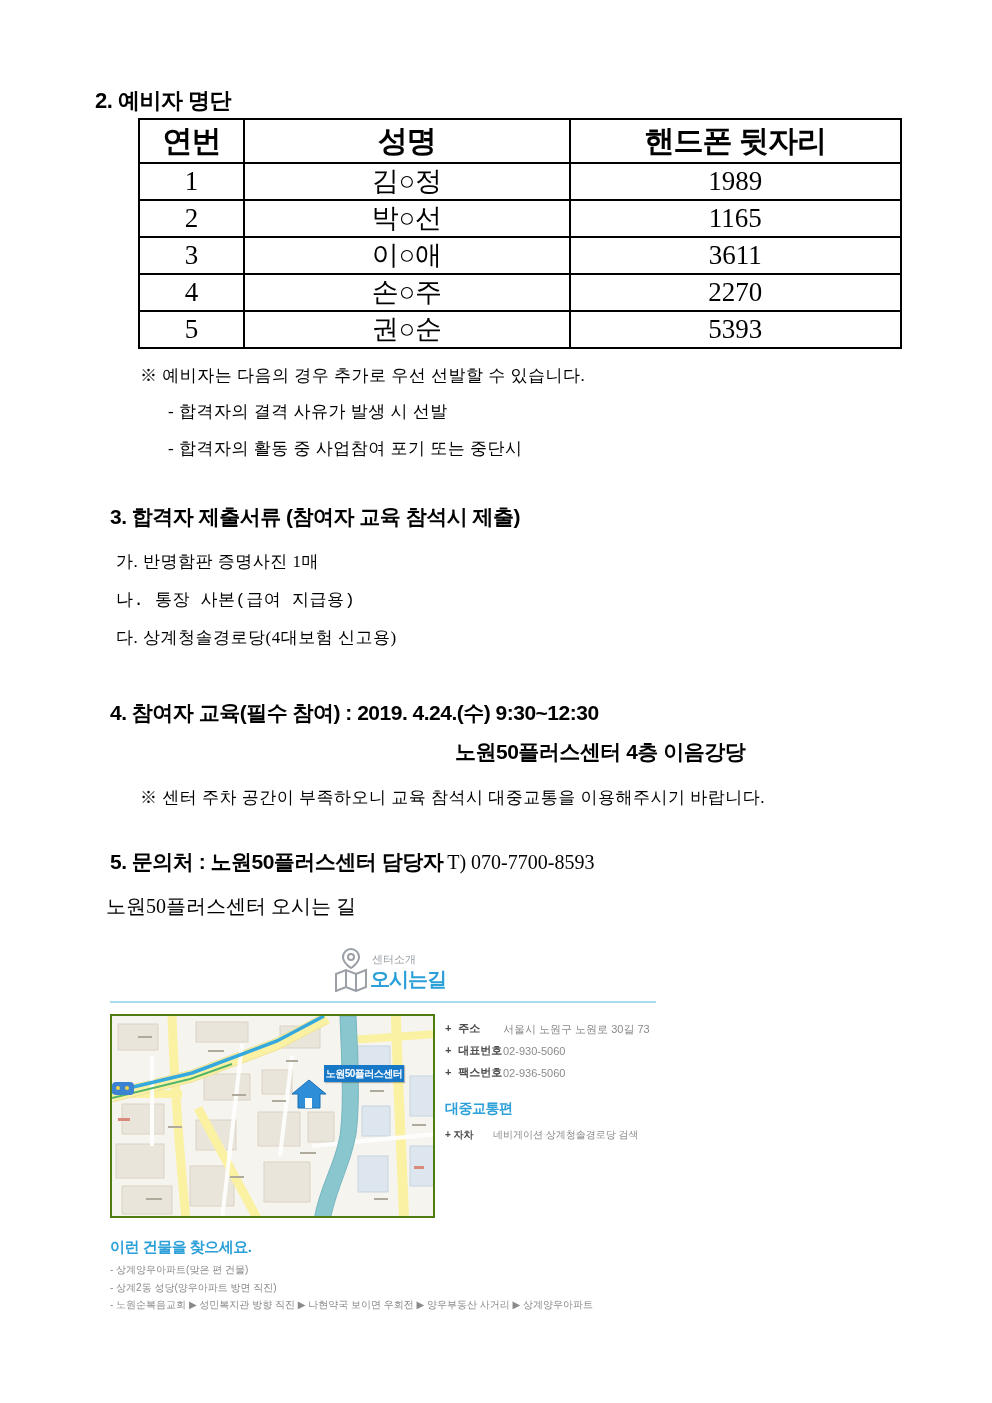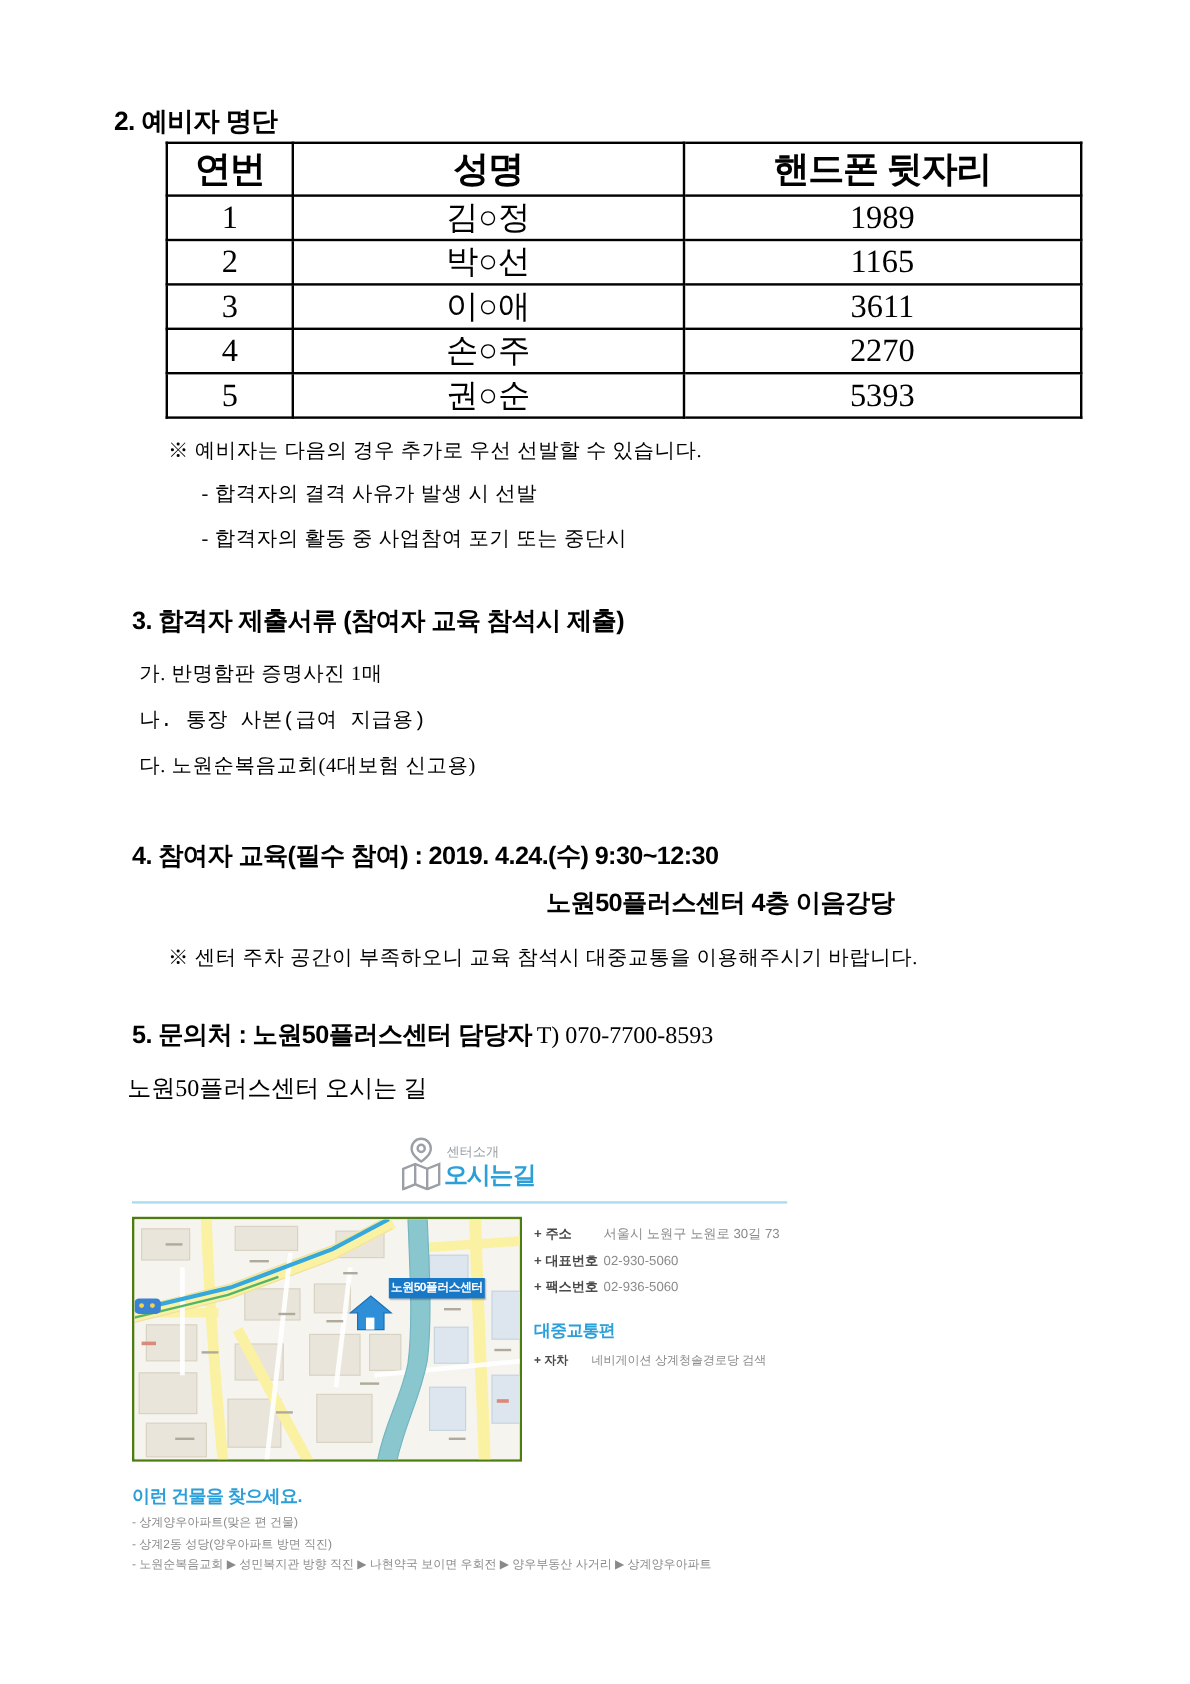--- a/index.html
+++ b/index.html
@@ -32,21 +32,21 @@
   .mw-title { font-size:20px; color:#2b9fd8; font-family:"Liberation Sans","DejaVu Sans",sans-serif; font-weight:700; letter-spacing:-1px; }
   .mw-divider { background:#aadcf0; height:2px; }
   .map-canvas { border:2px solid #4d7c0f; overflow:hidden; background:#f6f4ef; }
   .map-label {
     position:absolute; left:212px; top:49px; width:80px; height:17px;
     background:#1878c8; color:#fff; font-family:"Liberation Sans","DejaVu Sans",sans-serif;
     font-weight:700; font-size:10px; line-height:17px; text-align:center; letter-spacing:-0.5px;
     box-shadow:1px 1px 1px rgba(0,0,0,0.25);
   }
   .info-row { display:flex; font-family:"Liberation Sans","DejaVu Sans",sans-serif; font-size:11px; line-height:22px; }
-  .info-row .lbl { width:58px; color:#4a4a4a; font-weight:700; flex:none; }
+  .info-row .lbl { width:58px; color:#4a4a4a; font-weight:700; flex:none;font-family:Liberation Mono, monospace; }
   .info-row .val { color:#8a8a8a; }
   .tr-title { font-family:"Liberation Sans","DejaVu Sans",sans-serif; font-weight:700; font-size:14px; color:#2b9fd8; letter-spacing:-0.5px; }
   .tr-row { display:flex; font-family:"Liberation Sans","DejaVu Sans",sans-serif; font-size:10px; }
   .tr-row .lbl { width:48px; color:#4a4a4a; font-weight:700; flex:none; line-height:15px; }
   .tr-row .vals { color:#8a8a8a; line-height:15px; }
   .tr-note { color:#8a8a8a; font-family:"Liberation Sans","DejaVu Sans",sans-serif; font-size:10px; margin-top:6px; margin-left:10px; }
   .find-title { font-family:"Liberation Sans","DejaVu Sans",sans-serif; font-weight:700; font-size:15px; color:#2b9fd8; letter-spacing:-0.5px; }
   .find-item { font-family:"Liberation Sans","DejaVu Sans",sans-serif; font-size:10px; color:#8a8a8a; line-height:17px; }
 </style>
 </head>
@@ -91,21 +91,21 @@
   </tbody>
     </table>
 
   <div class="abs body-txt" style="left:140px; top:364px;">※ 예비자는 다음의 경우 추가로 우선 선발할 수 있습니다.</div>
   <div class="abs body-txt" style="left:168px; top:400px;">- 합격자의 결격 사유가 발생 시 선발</div>
   <div class="abs body-txt" style="left:168px; top:437px;">- 합격자의 활동 중 사업참여 포기 또는  중단시</div>
 
   <div class="abs h-sans sub-title" style="left:110px; top:503px;">3. 합격자 제출서류 (참여자 교육 참석시 제출)</div>
   <div class="abs body-txt" style="left:116px; top:550px;">가. 반명함판 증명사진 1매</div>
   <div class="abs body-txt" style="left:116px; top:588px;font-family:Liberation Mono, monospace;">나. 통장 사본(급여 지급용)</div>
-  <div class="abs body-txt" style="left:116px; top:626px;">다. 노원순복음교회(4대보험 신고용)</div>
+  <div class="abs body-txt" style="left:116px; top:626px;">다. 상계청솔경로당(4대보험 신고용)</div>
 
   <div class="abs h-sans sub-title" style="left:110px; top:699px;">4. 참여자 교육(필수 참여) : 2019. 4.24.(수) 9:30~12:30</div>
   <div class="abs h-sans sub-title" style="left:455px; top:738px;text-align:right;">노원50플러스센터 4층 이음강당</div>
   <div class="abs body-txt" style="left:140px; top:786px;">※ 센터 주차 공간이 부족하오니 교육 참석시 대중교통을 이용해주시기 바랍니다.</div>
 
   <div class="abs" style="left:110px; top:848px; white-space:nowrap;">
     <span class="h-sans sub-title">5. 문의처 : 노원50플러스센터 담당자</span>
     <span class="body-lg" style="letter-spacing:0;">T) 070-7700-8593</span>
   </div>
   <div class="abs body-lg" style="left:106px; top:893px;">노원50플러스센터 오시는 길</div>

